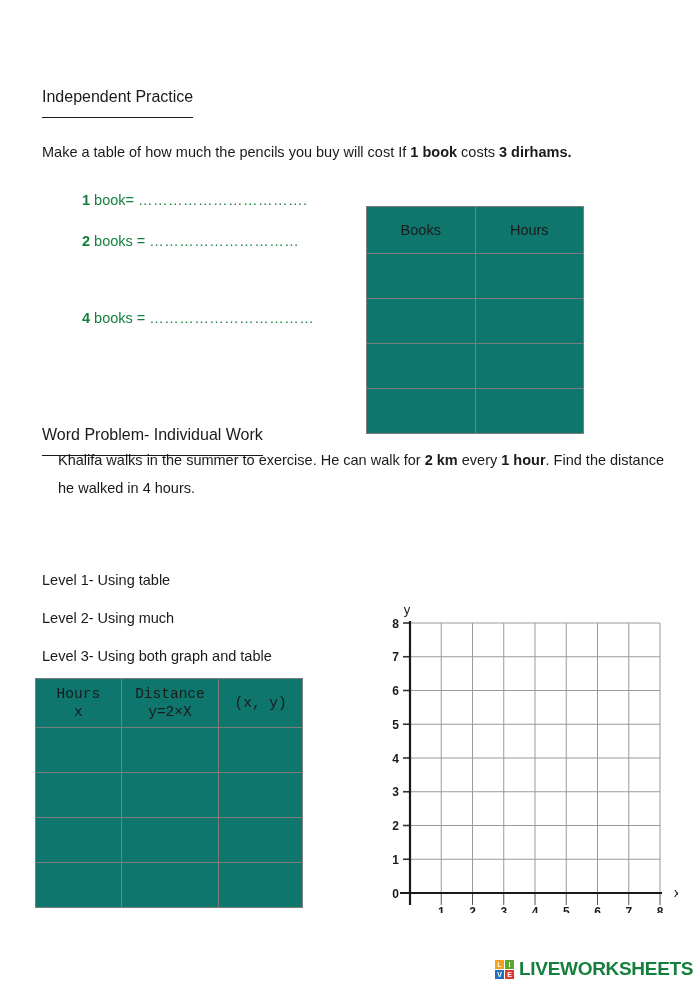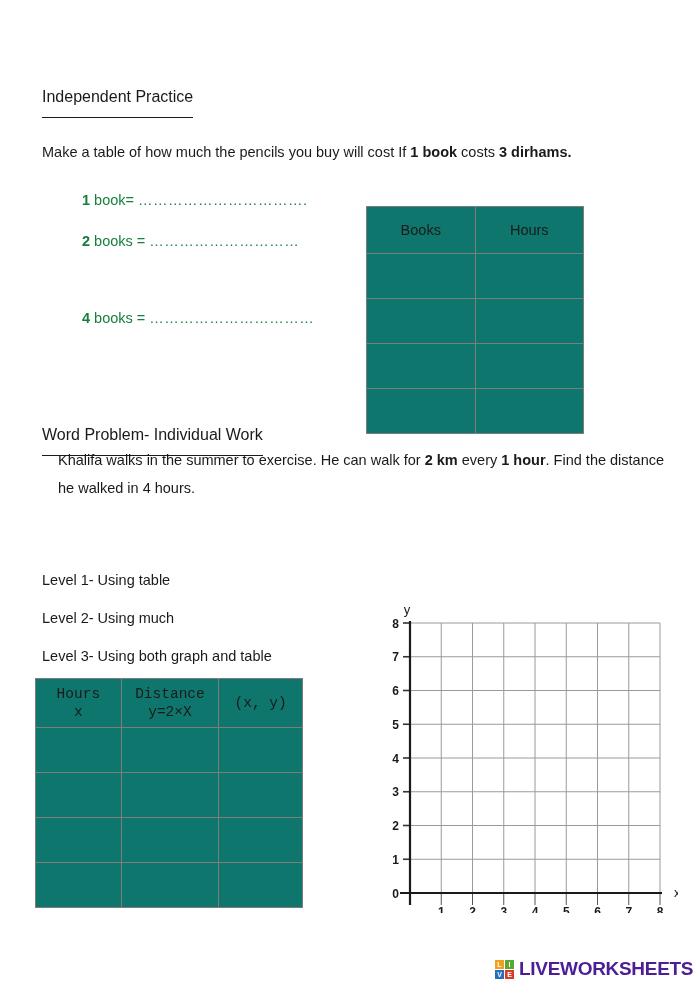--- a/index.html
+++ b/index.html
@@ -178,21 +178,21 @@
     font-family: "Liberation Sans", sans-serif;
   }
   .tile-l { background: #f0a01e; }
   .tile-i { background: #5aa832; }
   .tile-v { background: #2a6ebb; }
   .tile-e { background: #d8392b; }
   #logo-text {
     font-size: 19px;
     font-weight: bold;
     letter-spacing: -0.3px;
-    color: #4c1d95;
+    color: #15803d;
     font-family: "Liberation Sans", sans-serif;
   }
 </style>
 </head>
 <body>
 
 <div class="page">
 
 
   <div class="section-heading" id="heading-independent">

